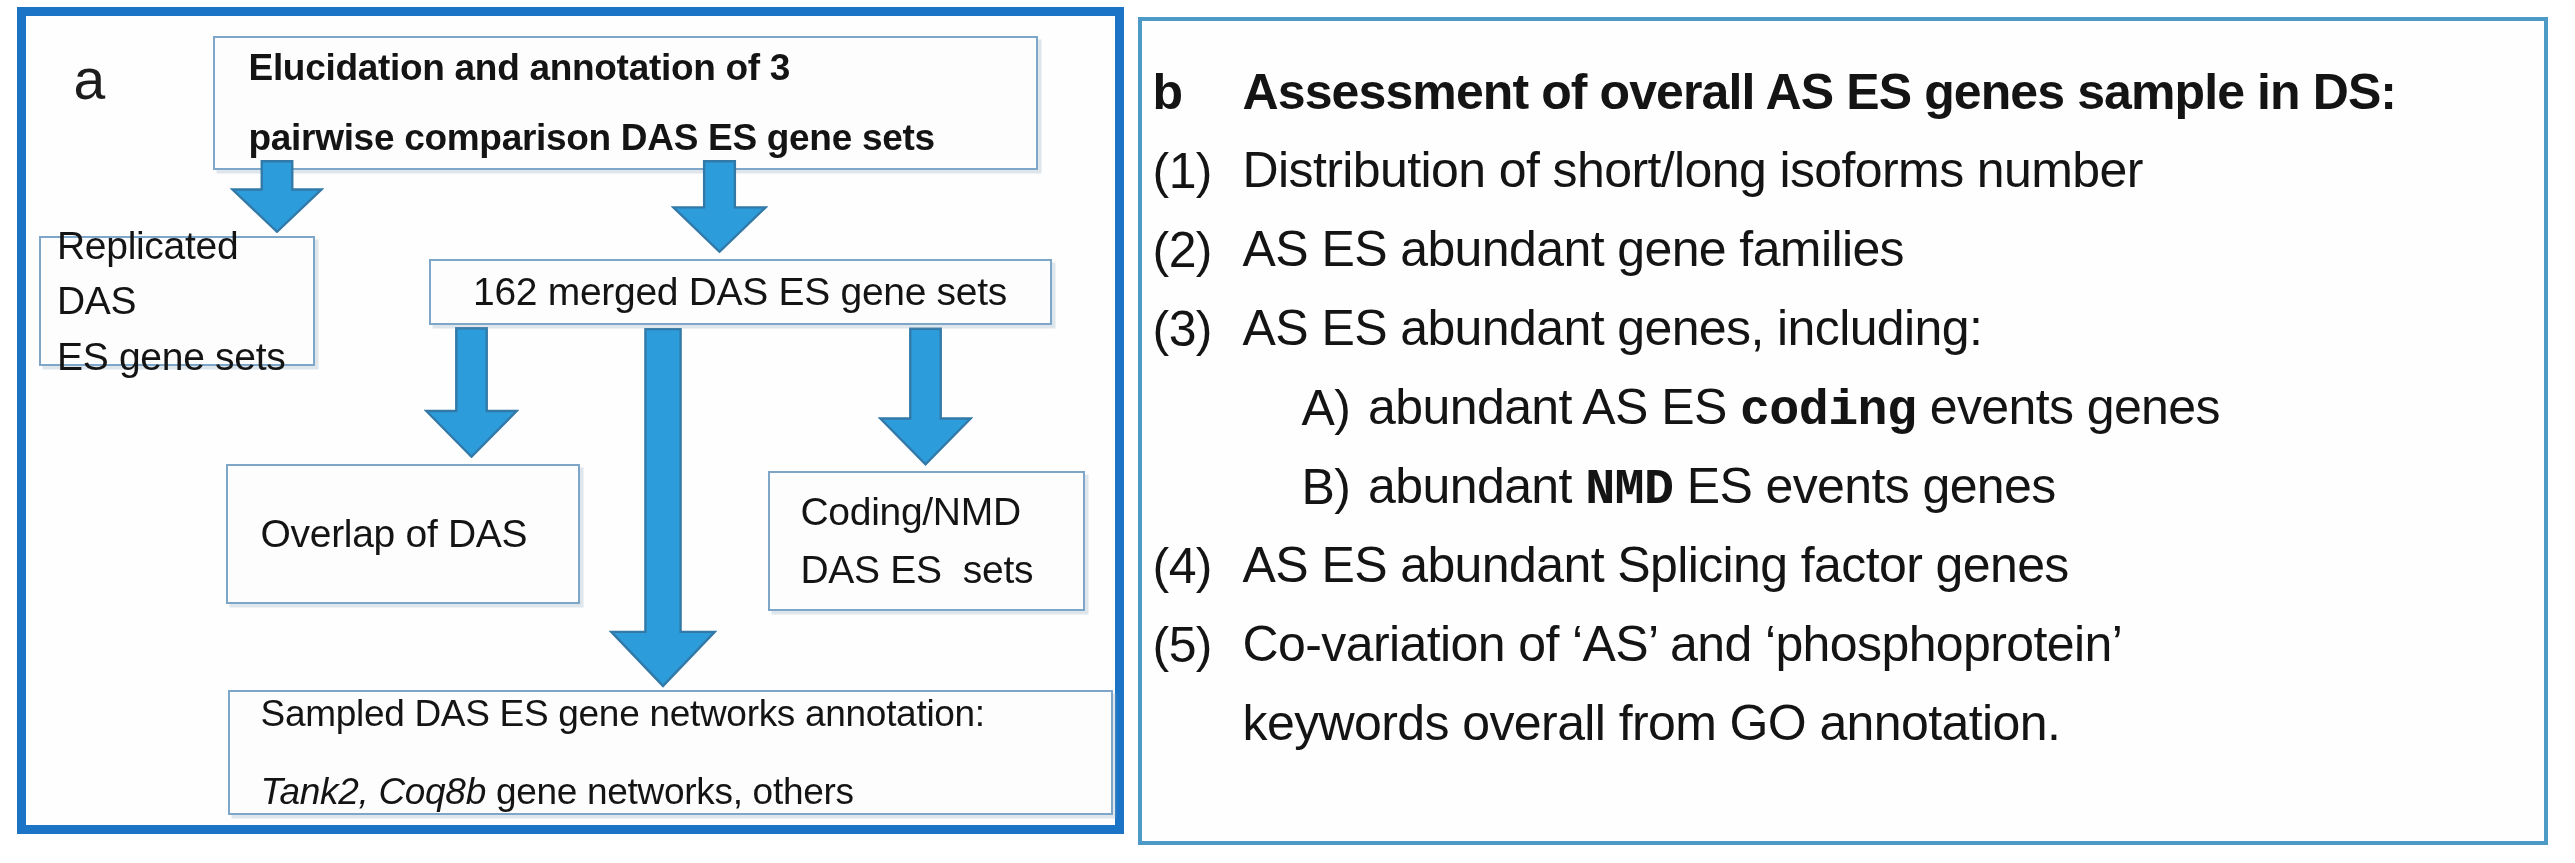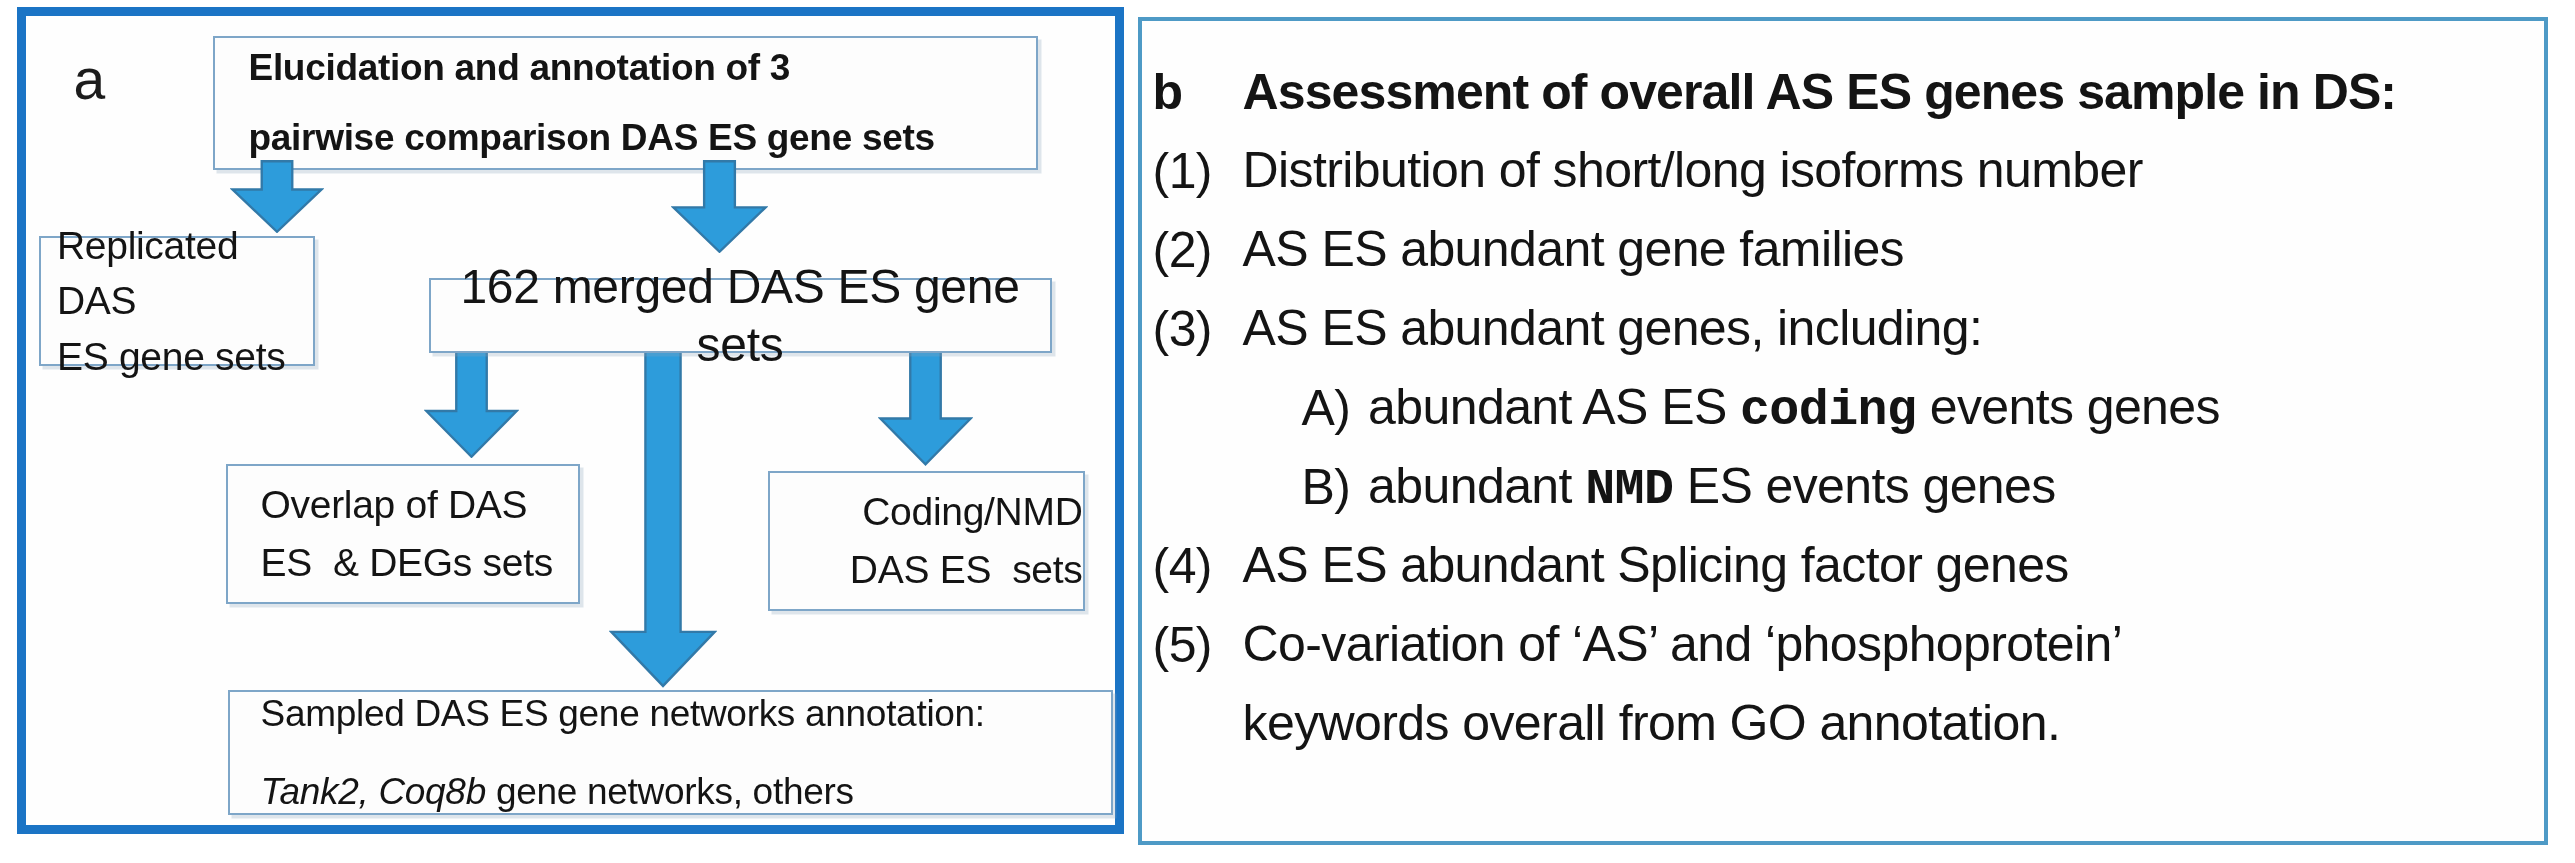--- a/index.html
+++ b/index.html
@@ -22,26 +22,26 @@
     position:absolute;box-sizing:border-box;background:#fdfdfd;
     border:2.4px solid #7EA6C8;
     box-shadow:3.5px 3.5px 0 rgba(140,165,185,0.28);
     display:flex;flex-direction:column;justify-content:center;
     white-space:pre-wrap;letter-spacing:-0.3px;
   }
   #box-top{left:187px;top:19.5px;width:825px;height:134px;padding-left:34px;
     font-weight:bold;font-size:37px;line-height:1.6;justify-content:space-between;}
   #box-replicated{left:13px;top:220px;width:276px;height:130px;padding-left:16.5px;
     font-size:39px;line-height:1.42;}
-  #box-merged{left:403px;top:243px;width:623px;height:75px;text-align:center;
-    font-size:48px;line-height:1.2;margin-top:19px;}
+  #box-merged{left:403px;top:243px;width:623px;height:66px;text-align:center;
+    font-size:39px;line-height:1.2;}
   #box-overlap{left:200px;top:448px;width:354px;height:140px;padding-left:33px;
     font-size:39px;line-height:1.5;}
   #box-coding{left:742px;top:455px;width:317px;height:140px;padding-left:31px;
-    font-size:39px;line-height:1.5;align-items:flex-end;}
+    font-size:39px;line-height:1.5;}
   #box-sampled{left:202px;top:674px;width:885px;height:125px;padding-left:31px;
     font-size:37px;line-height:1.38;gap:27px;}
   .arrow{position:absolute;}
 
   
   .pb-inner{position:absolute;left:0;top:0;width:100%;height:100%;
     padding:32px 9.4px 0 10.6px;box-sizing:border-box;}
   .b-row{display:flex;align-items:center;height:79px;font-size:50px;
     letter-spacing:-0.6px;white-space:pre;}
   .b-row.heading{font-weight:bold;letter-spacing:-0.9px;}
@@ -83,21 +83,20 @@
     <span>Replicated DAS</span>
     <span>ES gene sets</span>
   </div>
 
   <div class="fbox" id="box-merged">
     <span>162 merged DAS ES gene sets</span>
   </div>
 
   <div class="fbox" id="box-overlap">
     <span>Overlap of DAS</span>
-    <span>ES  &amp; DEGs sets</span>
   </div>
 
   <div class="fbox" id="box-coding">
     <span>Coding/NMD</span>
     <span>DAS ES  sets</span>
   </div>
 
   <div class="fbox" id="box-sampled">
     <span>Sampled DAS ES gene networks annotation:</span>
     <span><i>Tank2, Coq8b</i><span> gene networks, others</span></span>

